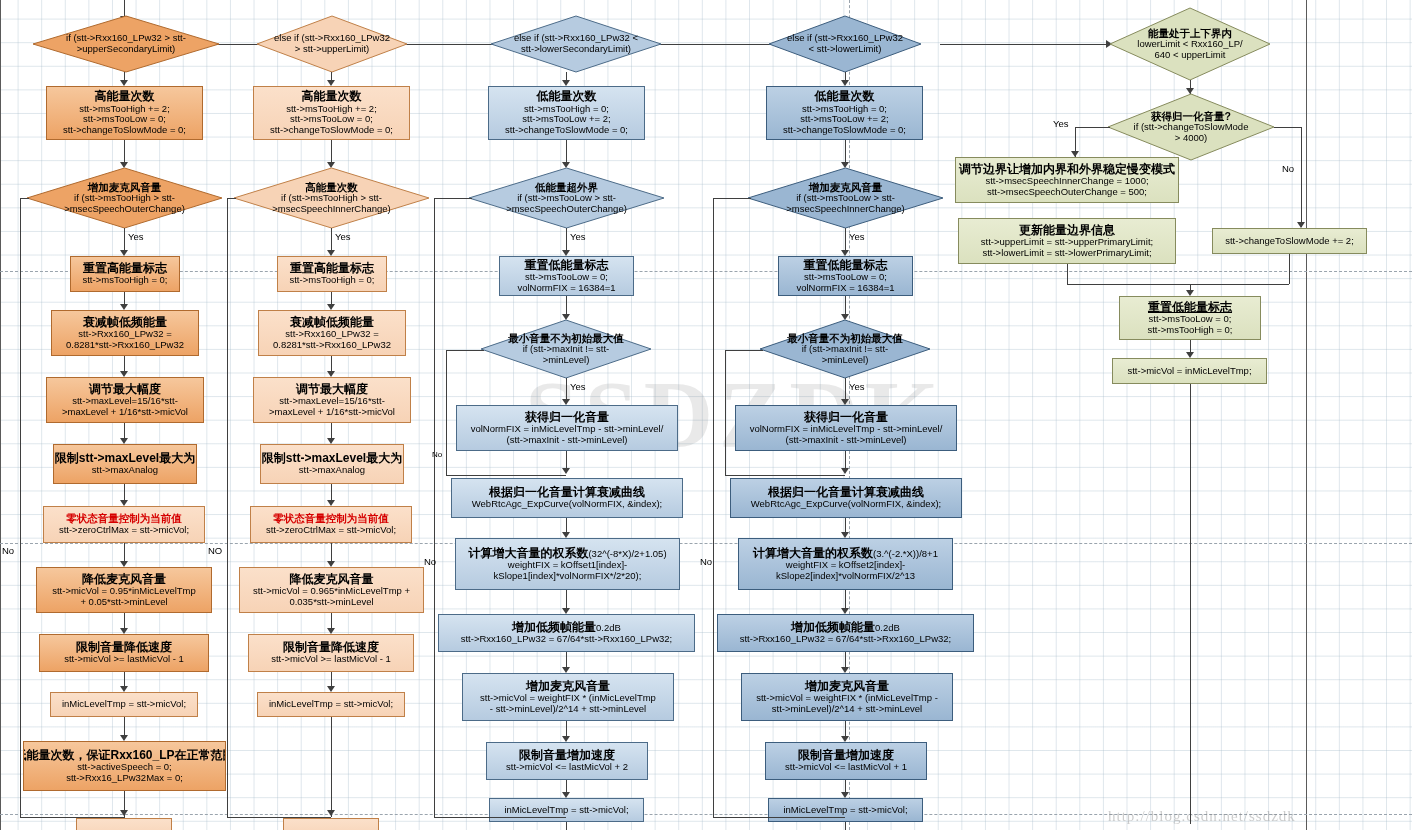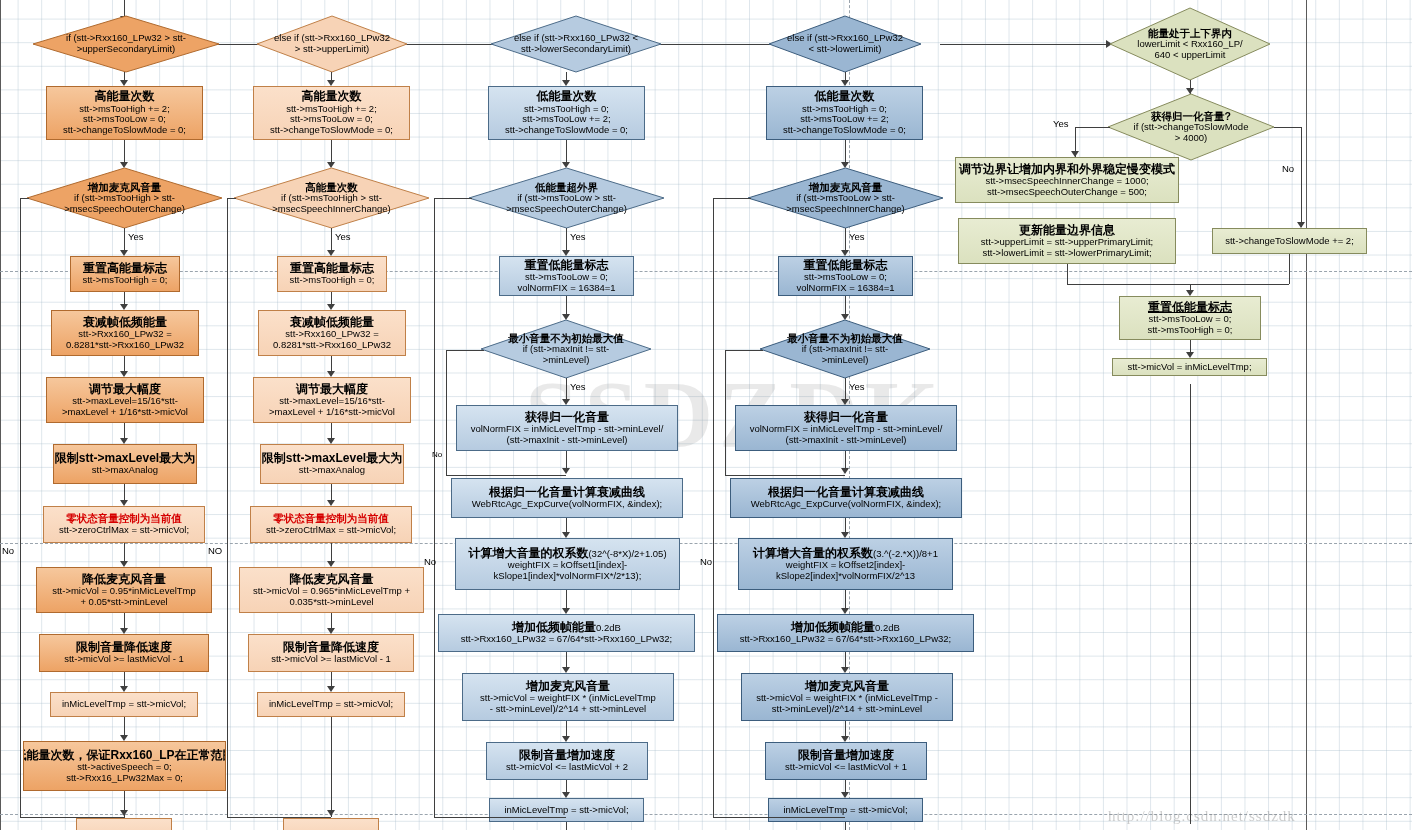--- a/index.html
+++ b/index.html
@@ -388,21 +388,21 @@
 </div>
 <div class="ln lnv" style="left:566px;top:518px;height:18px;"></div>
 <div class="arw arw-d" style="left:562px;top:532px;"></div>
 
 <div class="node blue1" style="left:455px;top:538px;width:225px;height:52px;">
   <div style="display:flex;align-items:baseline;justify-content:center;">
     <span class="t">计算增大音量的权系数</span>
       <span class="c">(32^(-8*X)/2+1.05)</span>
   </div>
   <div class="c">weightFIX = kOffset1[index]-</div>
-  <div class="c">kSlope1[index]*volNormFIX*/2*13);</div>
+  <div class="c">kSlope1[index]*volNormFIX*/2*20);</div>
 </div>
 <div class="ln lnv" style="left:566px;top:590px;height:22px;"></div>
 <div class="arw arw-d" style="left:562px;top:608px;"></div>
 
 <div class="node blue1" style="left:438px;top:614px;width:257px;height:38px;">
   <div style="display:flex;align-items:baseline;justify-content:center;">
     <span class="t">增加低频帧能量</span>
       <span class="c">0.2dB</span>
   </div>
   <div class="c">stt-&gt;Rxx160_LPw32 = 67/64*stt-&gt;Rxx160_LPw32;</div>
@@ -614,16 +614,16 @@
 <div class="arw arw-d" style="left:1186px;top:290px;"></div>
 
 <div class="node green1" style="left:1119px;top:296px;width:142px;height:44px;">
   <div class="t u">重置低能量标志</div>
   <div class="c">stt-&gt;msTooLow = 0;</div>
   <div class="c">stt-&gt;msTooHigh = 0;</div>
 </div>
 <div class="ln lnv" style="left:1190px;top:340px;height:16px;"></div>
 <div class="arw arw-d" style="left:1186px;top:352px;"></div>
 
-<div class="node green1 single" style="left:1112px;top:358px;width:155px;height:18px;">
+<div class="node green1 single" style="left:1112px;top:358px;width:155px;height:26px;">
   <div class="c">stt-&gt;micVol = inMicLevelTmp;</div>
 </div>
 <div class="ln lnv" style="left:1190px;top:384px;height:440px;"></div>
 
 </body></html>

